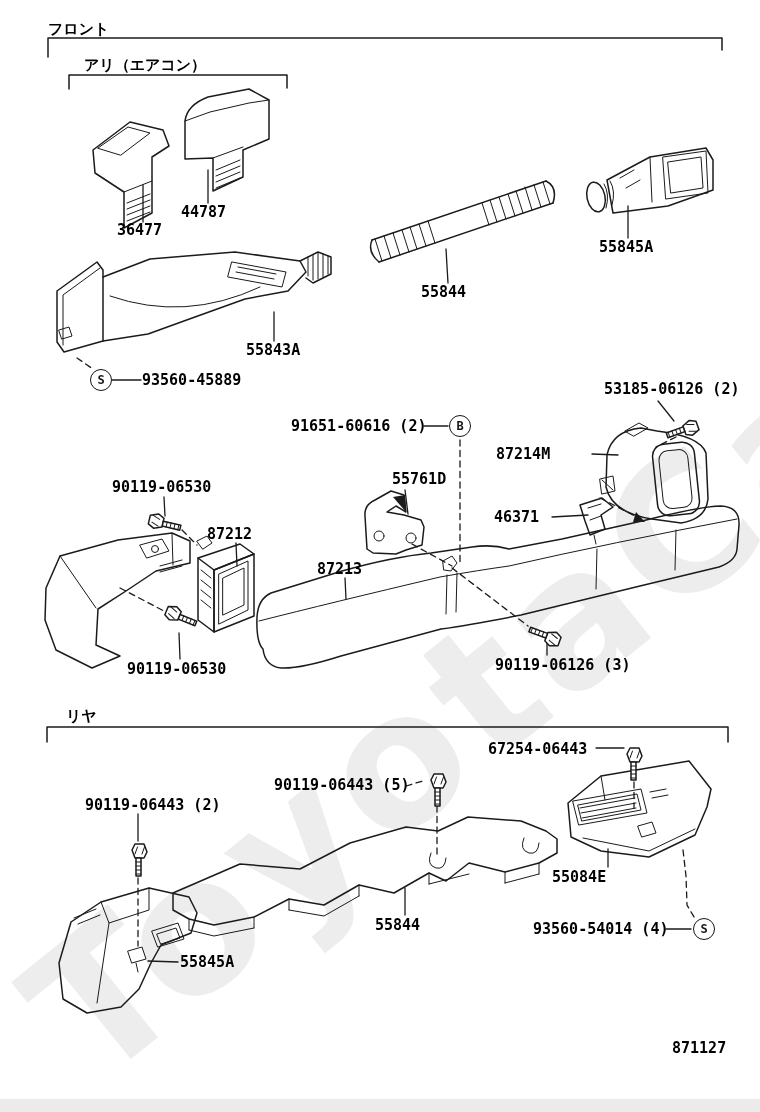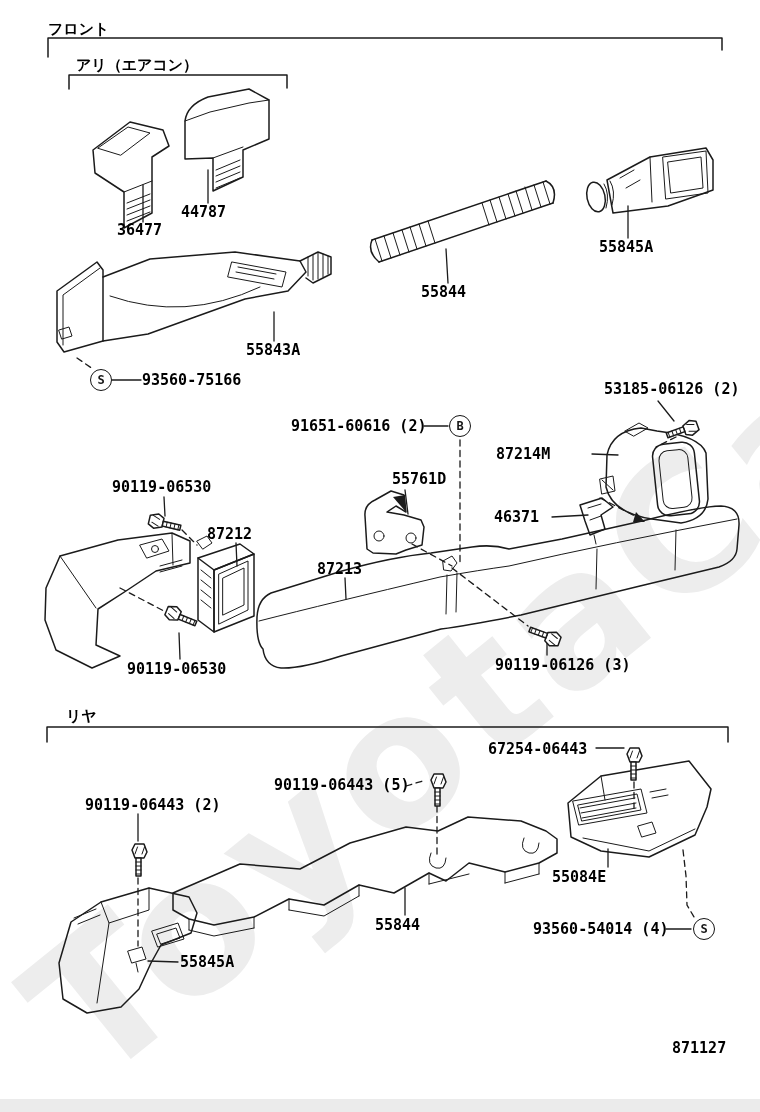--- a/index.html
+++ b/index.html
@@ -212,29 +212,29 @@
       </g>
     <g transform="translate(437,774) rotate(90)">
         <use href="#boltg"></use>
       </g>
     <g transform="translate(138,844) rotate(90)">
         <use href="#boltg"></use>
       </g>
   </svg>
 
   <div class="lbl jp" style="left:48px;top:21px">フロント</div>
-  <div class="lbl jp" style="left:76px;top:57px">アリ（エアコン）</div>
+  <div class="lbl jp" style="left:84px;top:57px">アリ（エアコン）</div>
   <div class="lbl jp" style="left:66px;top:708px">リヤ</div>
 
   <div class="lbl" style="left:117px;top:222px">36477</div>
   <div class="lbl" style="left:181px;top:204px">44787</div>
   <div class="lbl" style="left:421px;top:284px">55844</div>
   <div class="lbl" style="left:599px;top:239px">55845A</div>
   <div class="lbl" style="left:246px;top:342px">55843A</div>
-  <div class="lbl" style="left:142px;top:372px">93560-75166</div>
+  <div class="lbl" style="left:142px;top:372px">93560-45889</div>
   <div class="lbl" style="left:604px;top:381px">53185-06126 (2)</div>
   <div class="lbl" style="left:291px;top:418px">91651-60616 (2)</div>
   <div class="lbl" style="left:496px;top:446px">87214M</div>
   <div class="lbl" style="left:392px;top:471px">55761D</div>
   <div class="lbl" style="left:494px;top:509px">46371</div>
   <div class="lbl" style="left:112px;top:479px">90119-06530</div>
   <div class="lbl" style="left:207px;top:526px">87212</div>
   <div class="lbl" style="left:317px;top:561px">87213</div>
   <div class="lbl" style="left:127px;top:661px">90119-06530</div>
   <div class="lbl" style="left:495px;top:657px">90119-06126 (3)</div>

